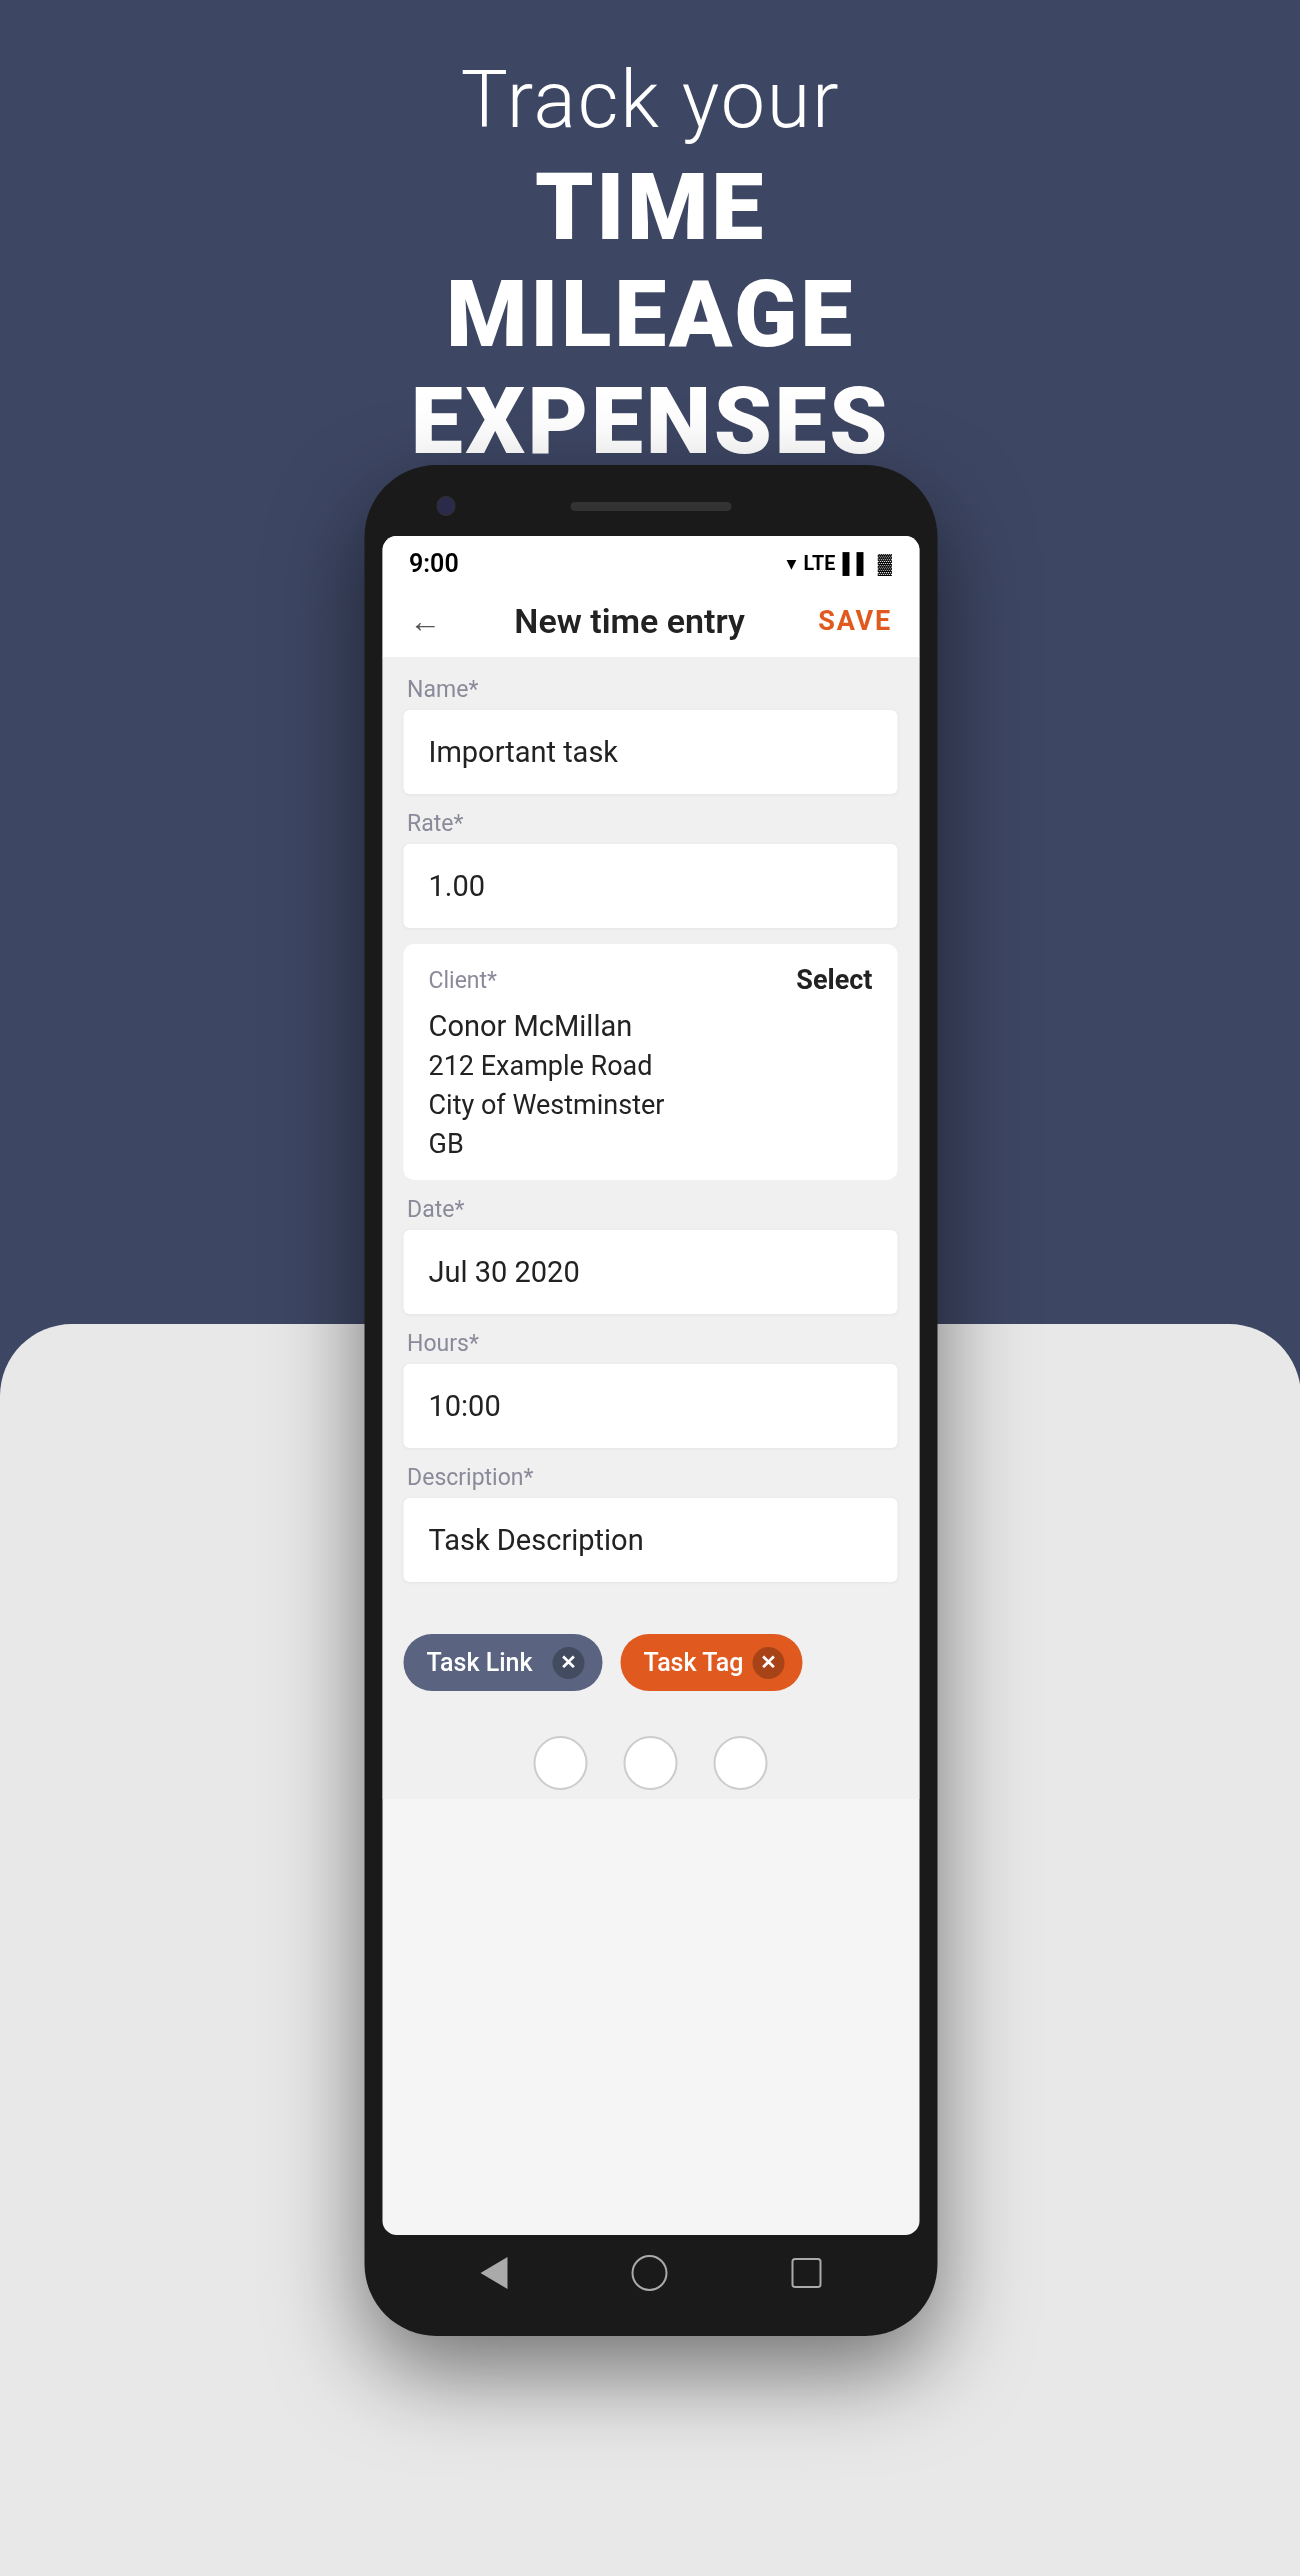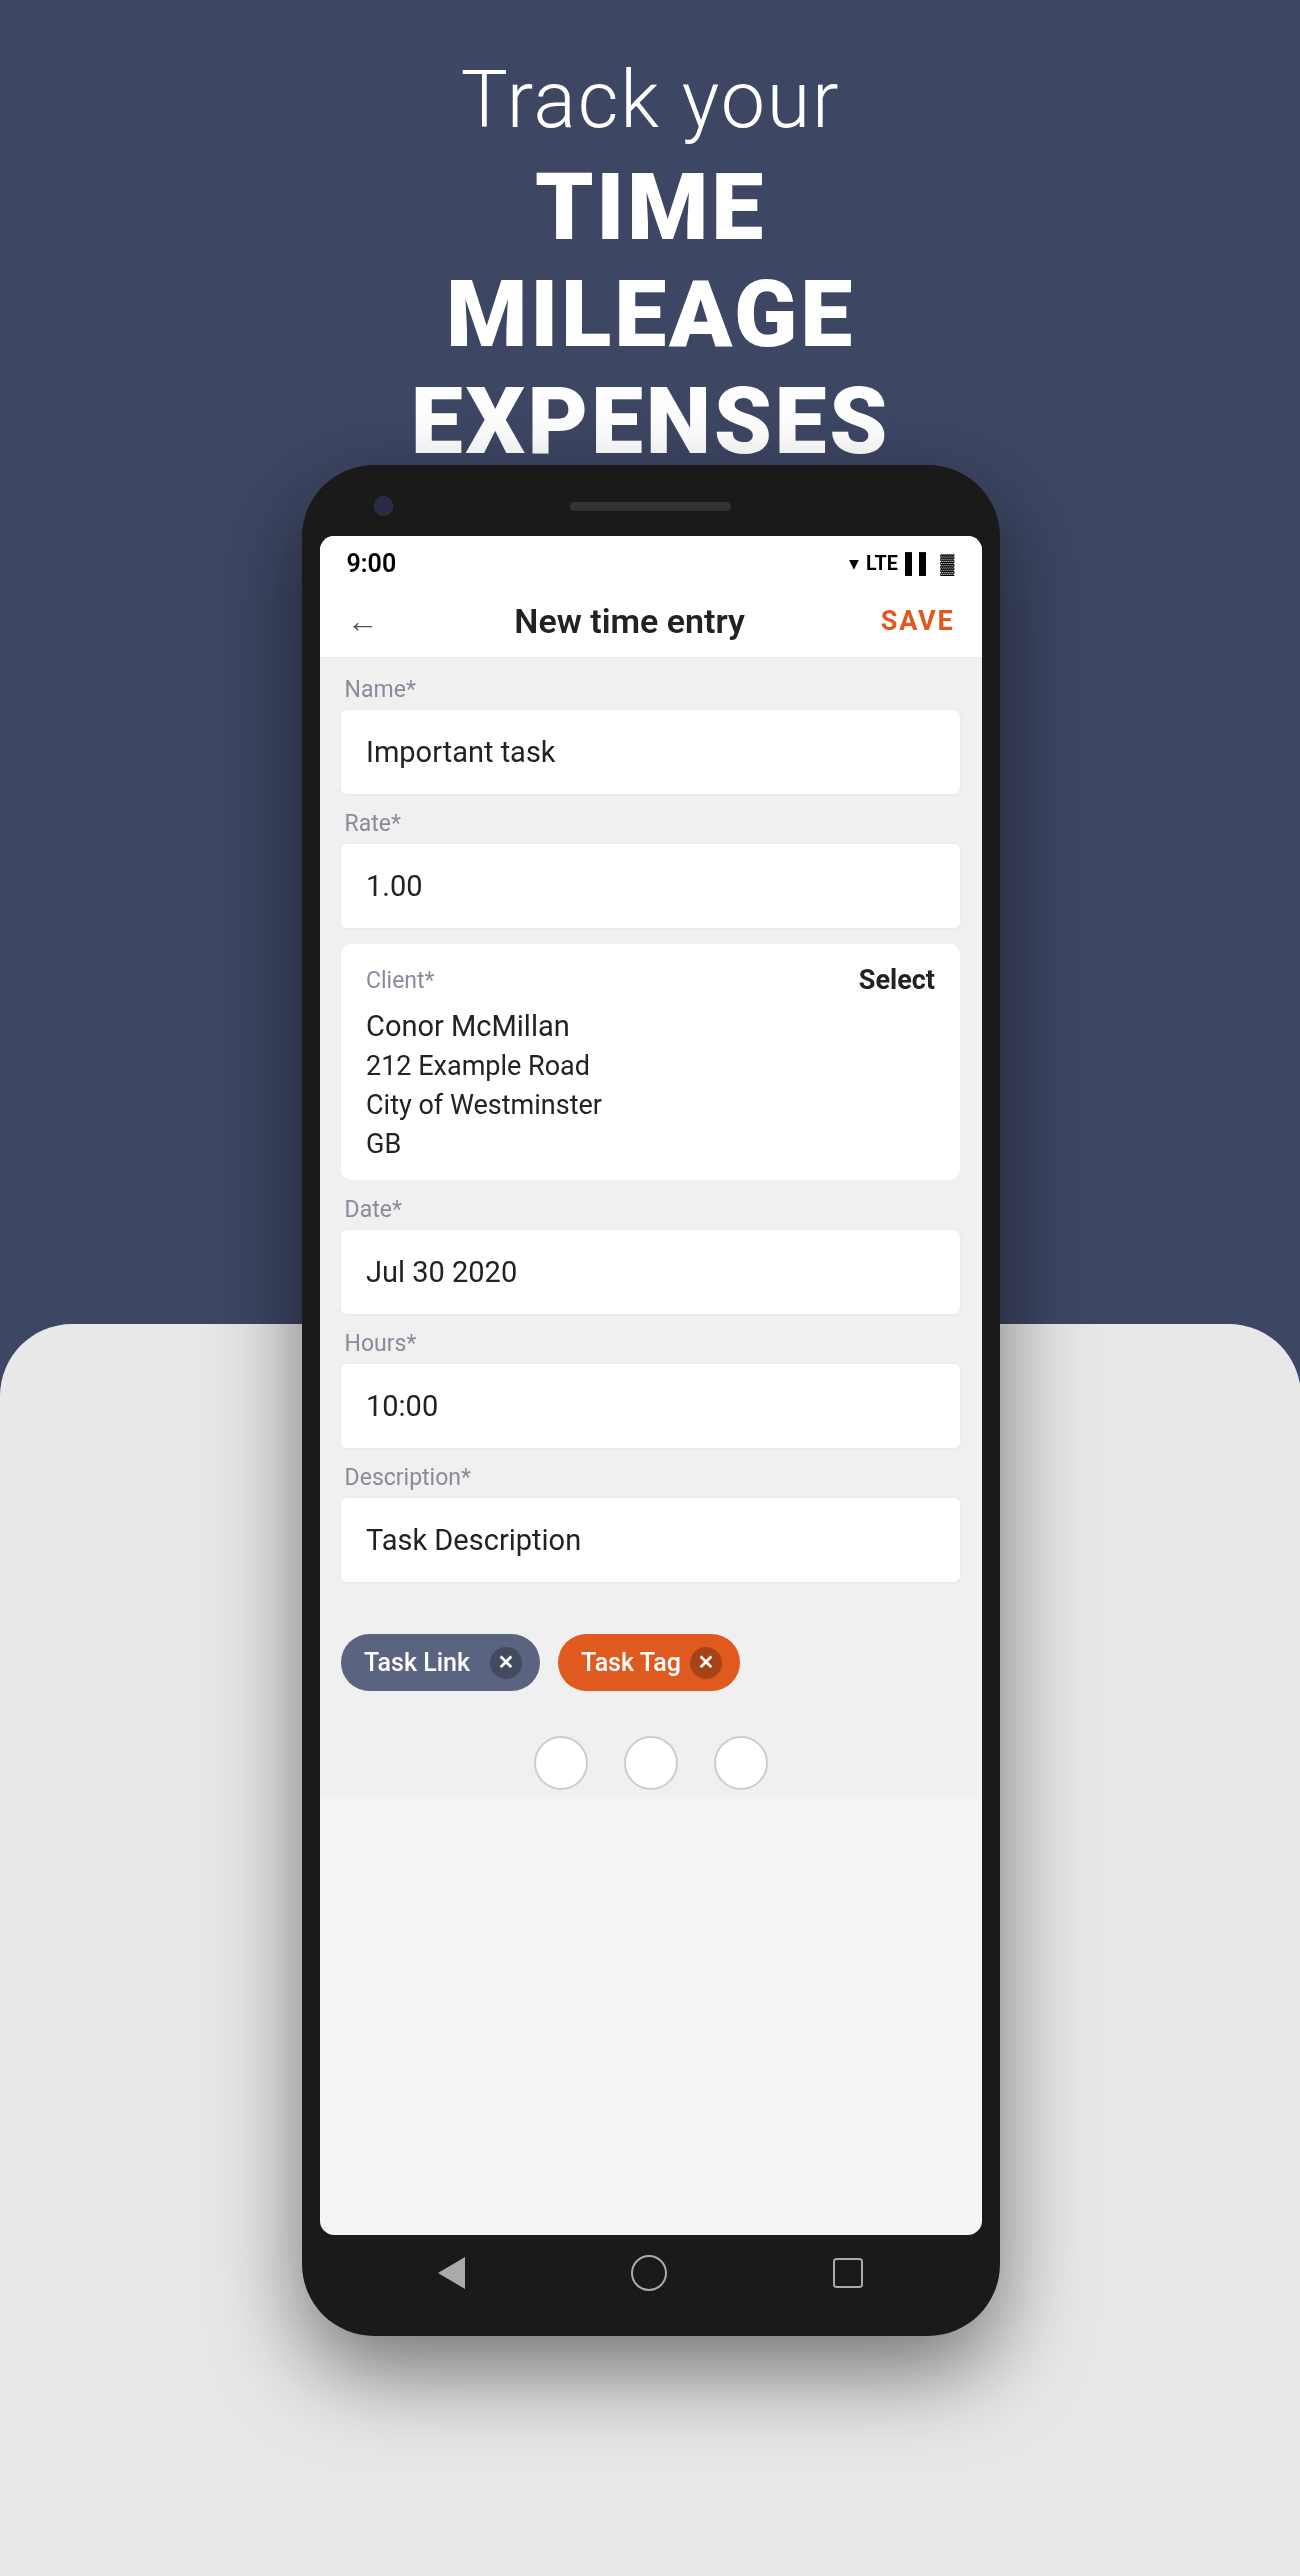--- a/index.html
+++ b/index.html
@@ -52,21 +52,21 @@
       line-height: 1.15;
       letter-spacing: 2.7px;
     }
 
     
     .phone-wrapper {
       position: absolute;
       top: 465px;
       left: 50%;
       transform: translateX(-50%);
-      width: 698px;
+      width: 573px;
     }
 
     .phone-outer {
       background: #1a1a1a;
       border-radius: 72px;
       padding: 25px 18px 25px 18px;
       box-shadow: 0 36px 89px rgba(0,0,0,0.5);
       position: relative;
     }
 

